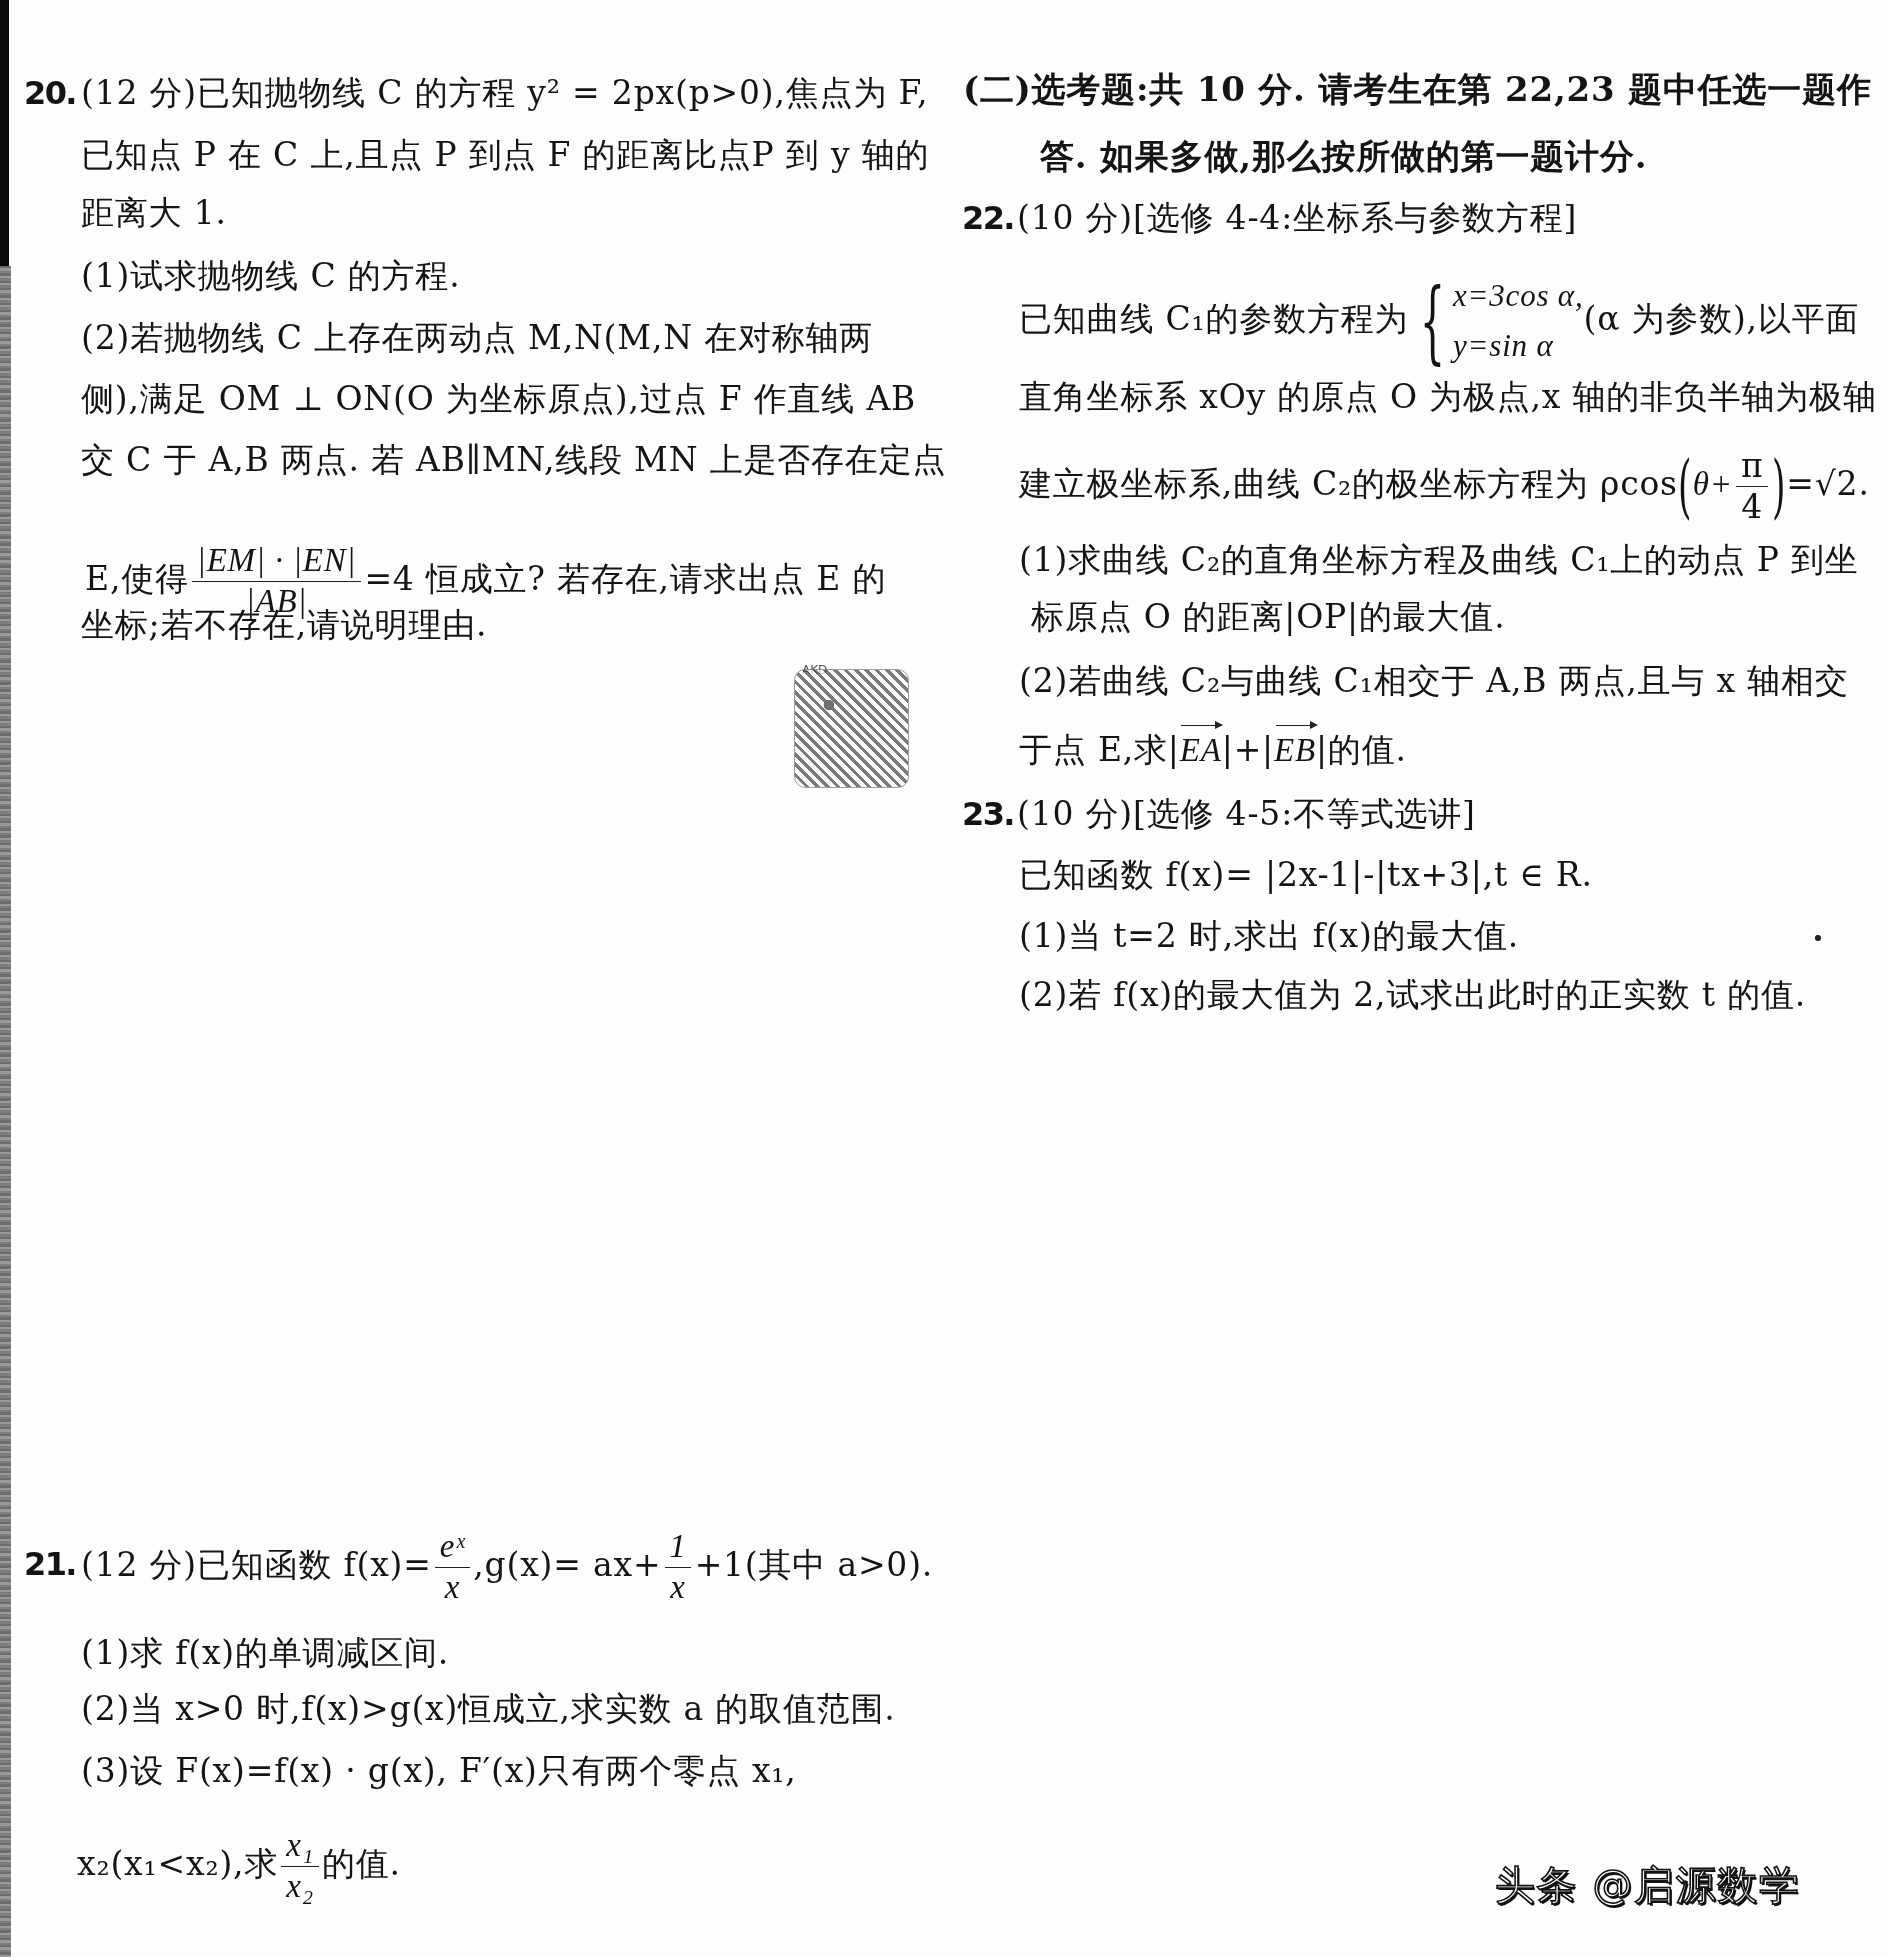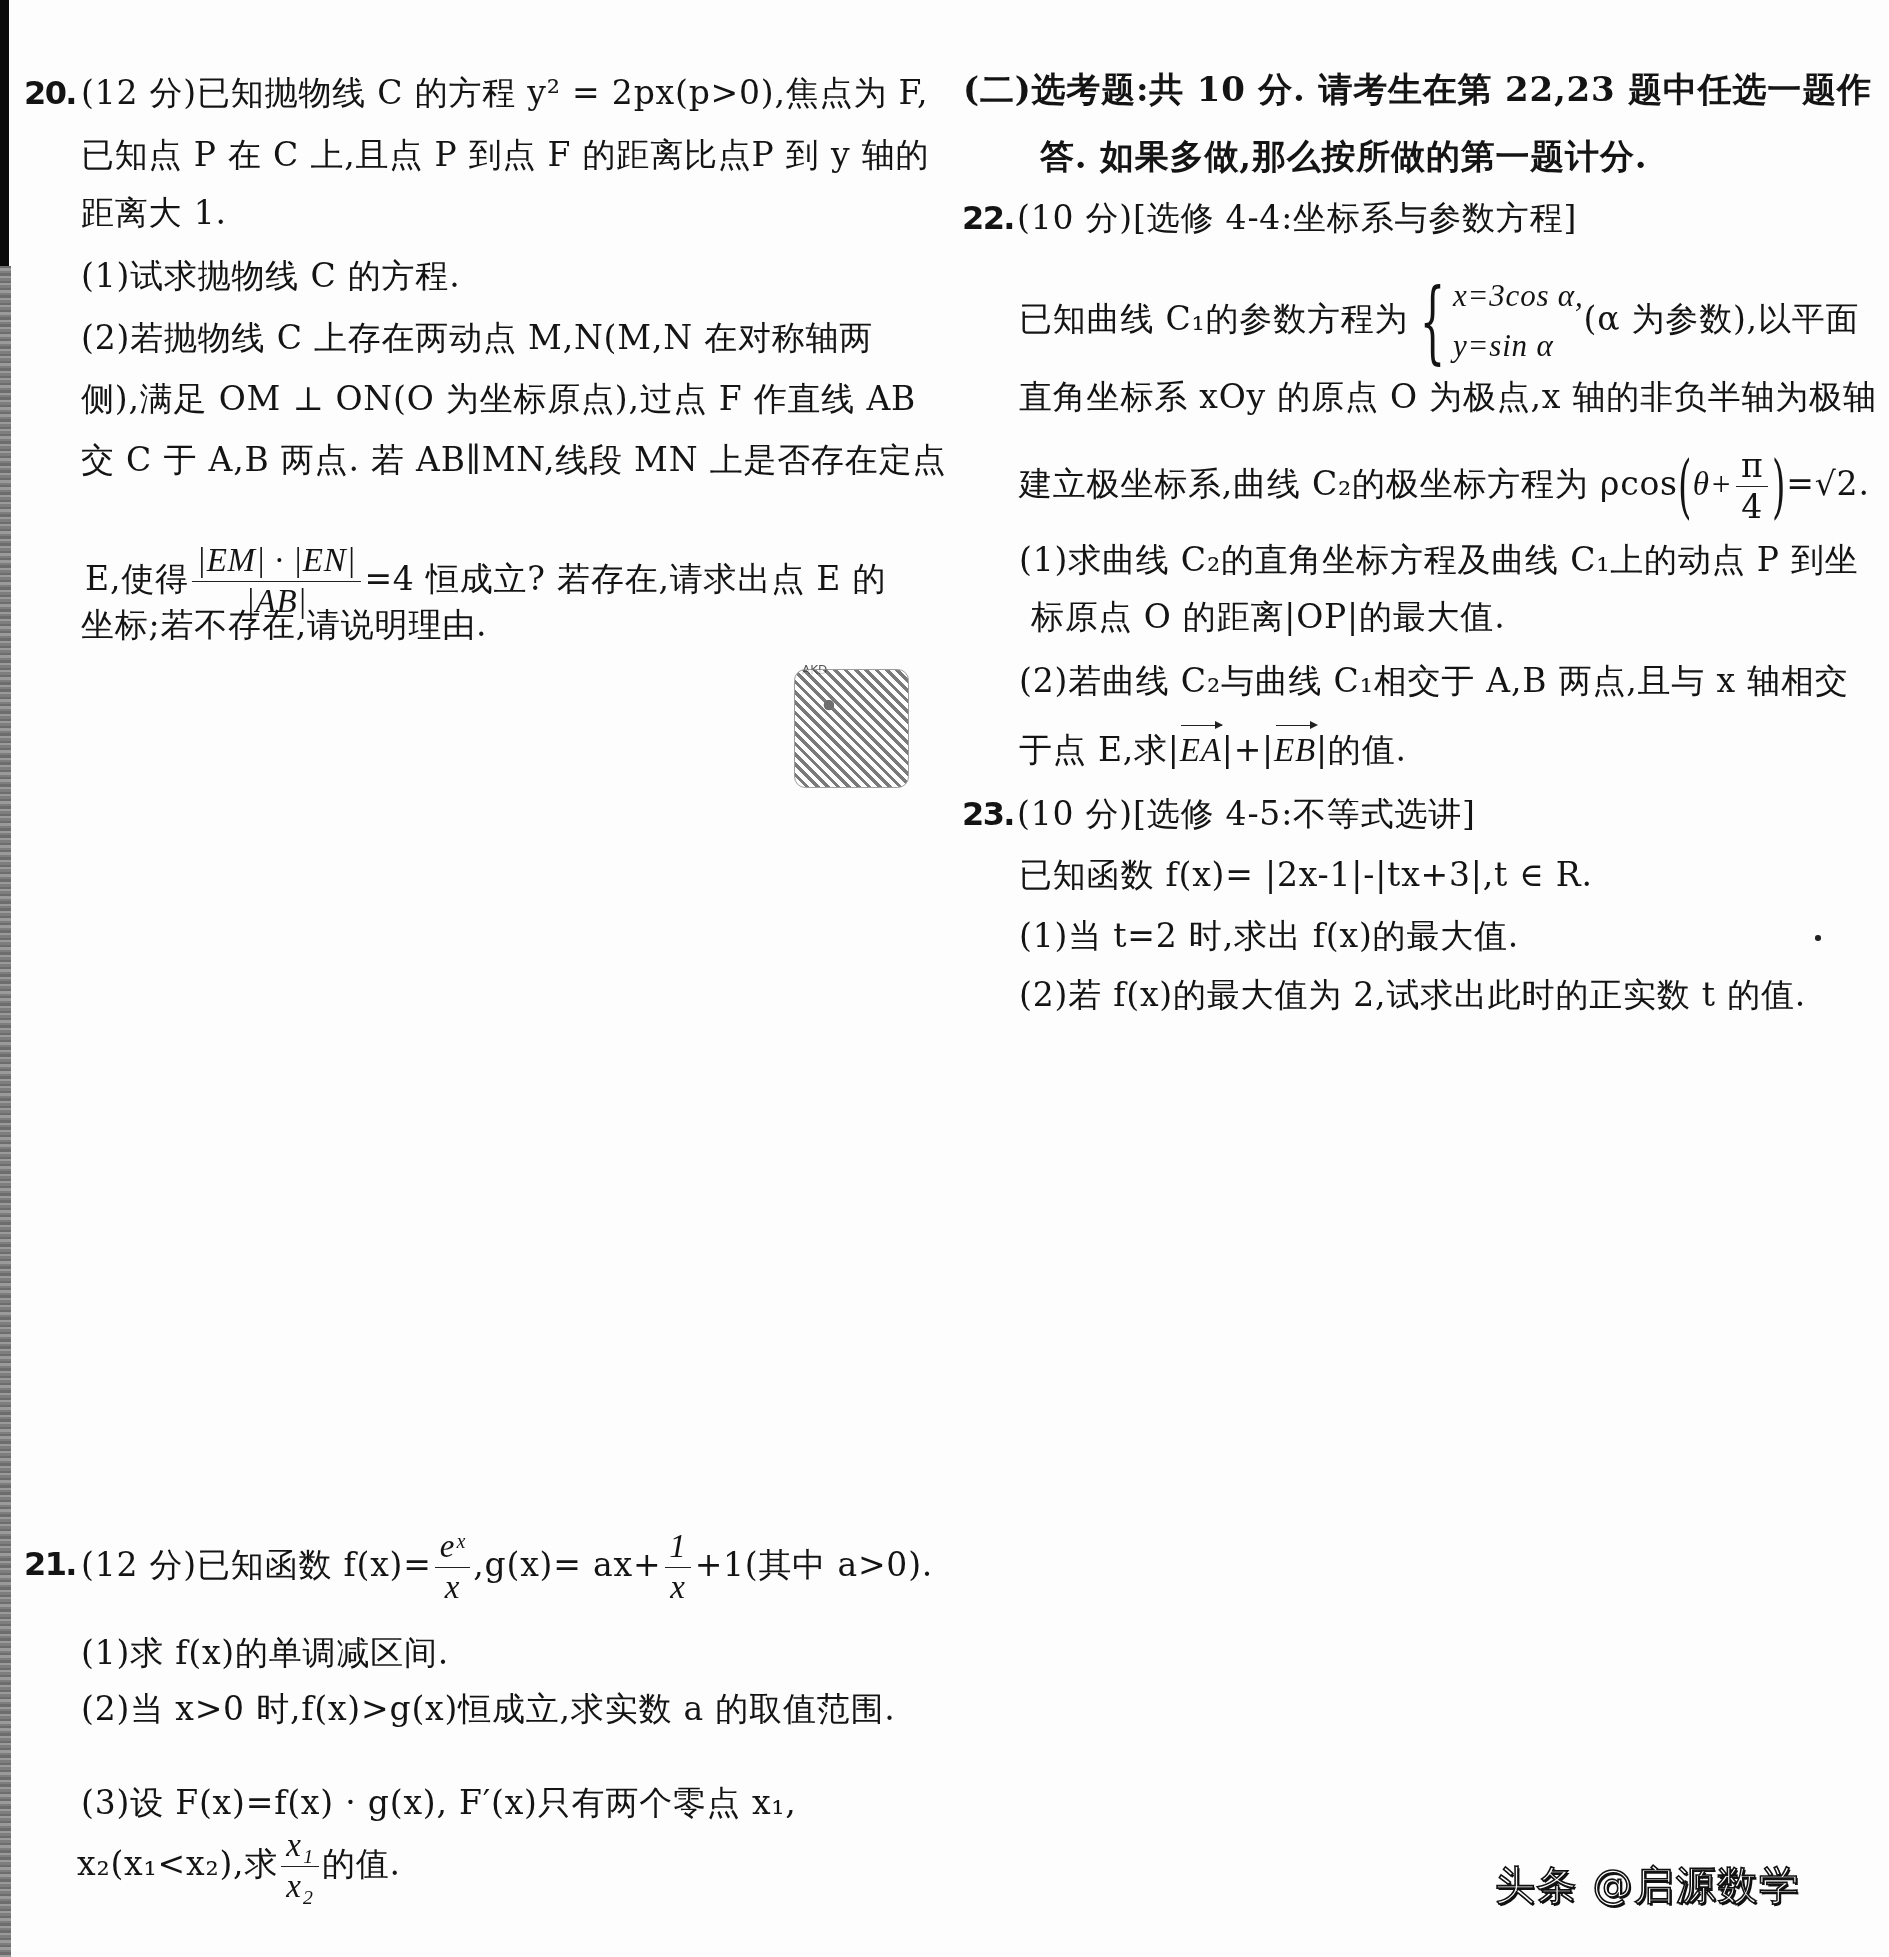--- a/index.html
+++ b/index.html
@@ -89,20 +89,20 @@
 </section>
 <div class="dot"></div>
 
 <section>
   <div class="qnum" style="left:24px;top:1544px;">21.</div>
   <div class="line" style="left:81px;top:1524px;line-height:81px;">
     <span>(12 分)已知函数 f(x)=</span><span class="frac it"><span class="num">eˣ</span><span class="den">x</span></span><span>,g(x)= ax+</span><span class="frac it"><span class="num">1</span><span class="den">x</span></span><span>+1(其中 a&gt;0).</span>
   </div>
   <div class="line" style="left:81px;top:1633px;">(1)求 f(x)的单调减区间.</div>
   <div class="line" style="left:81px;top:1689px;">(2)当 x&gt;0 时,f(x)&gt;g(x)恒成立,求实数 a 的取值范围.</div>
-  <div class="line" style="left:81px;top:1751px;margin-top:32px;">(3)设 F(x)=f(x) · g(x), F′(x)只有两个零点 x₁,</div>
+  <div class="line" style="left:81px;top:1751px;">(3)设 F(x)=f(x) · g(x), F′(x)只有两个零点 x₁,</div>
   <div class="line" style="left:77px;top:1823px;line-height:81px;">
     <span>x₂(x₁&lt;x₂),求</span><span class="frac it"><span class="num">x₁</span><span class="den">x₂</span></span><span>的值.</span>
   </div>
 </section>
 
 <div class="watermark">头条 @启源数学</div>
 
 
 </body></html>

